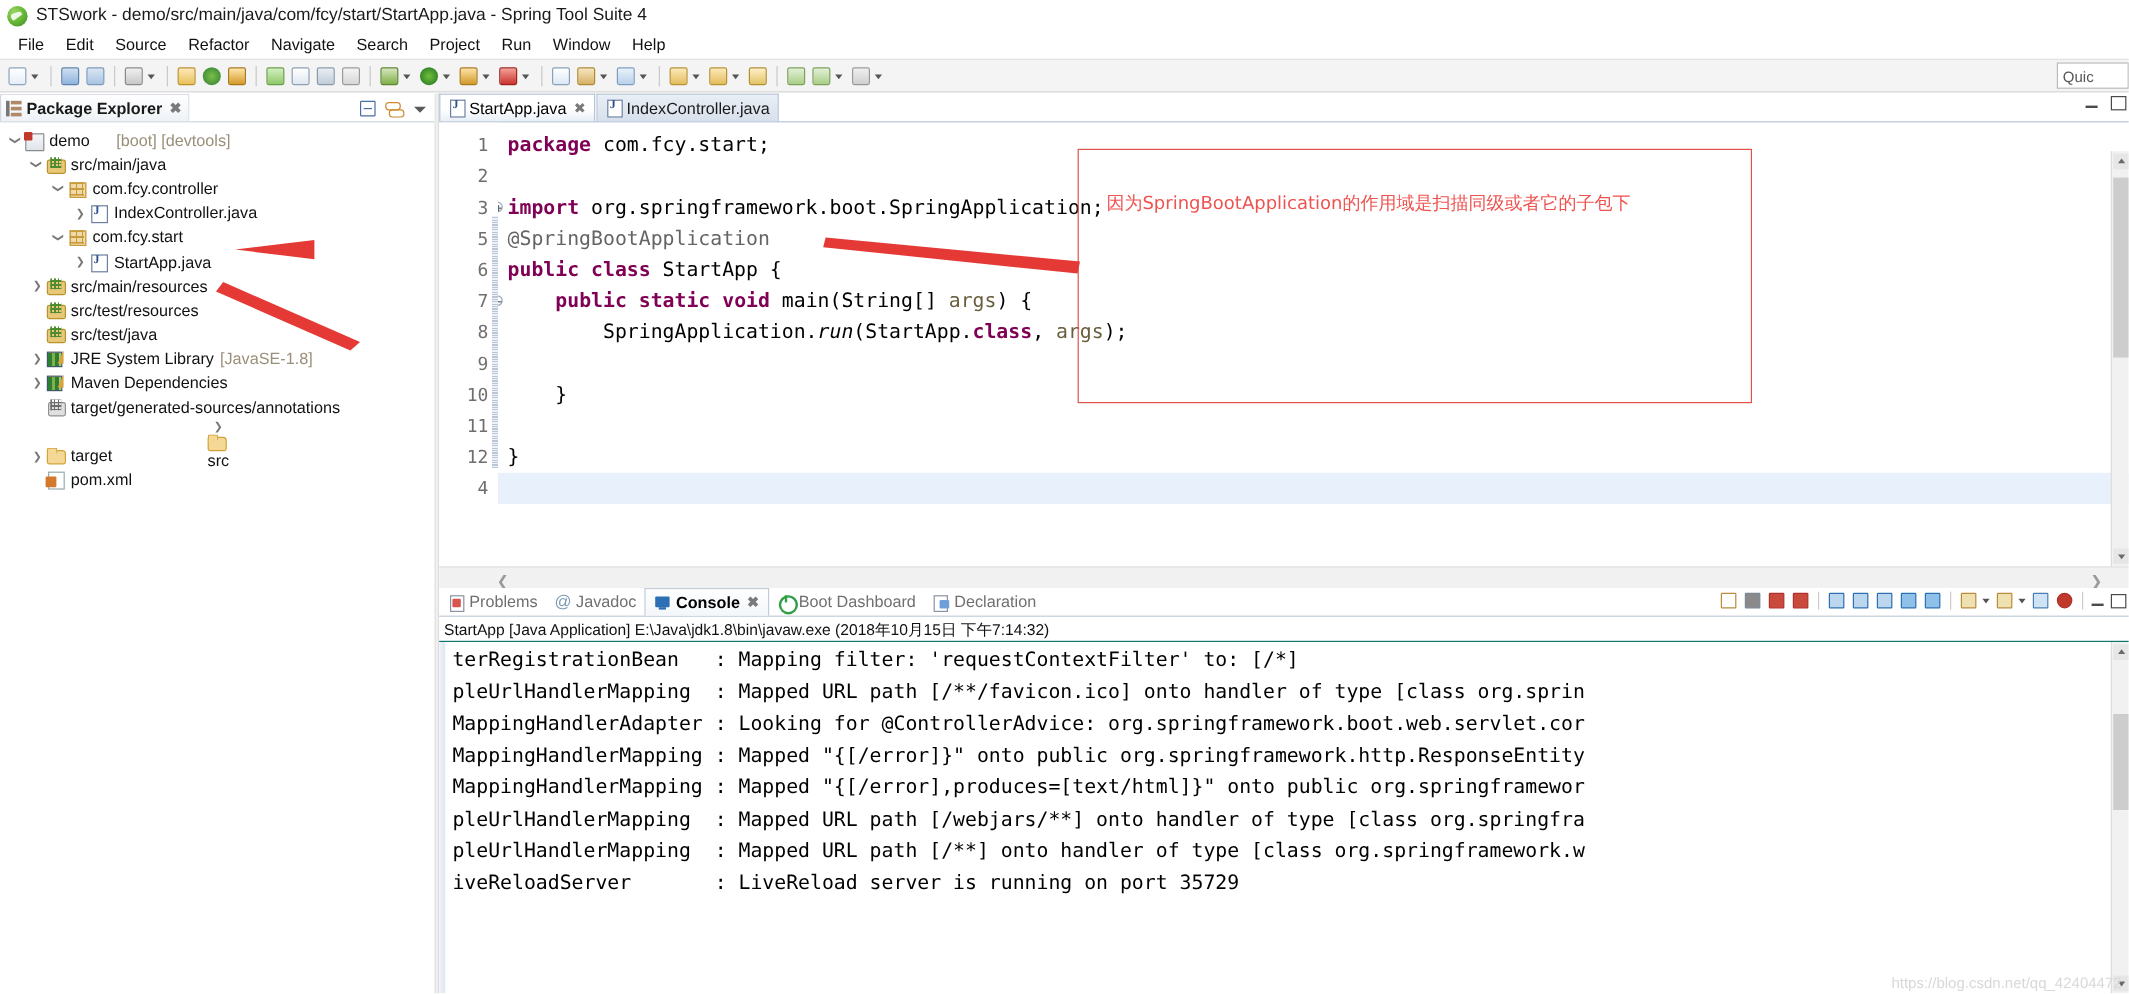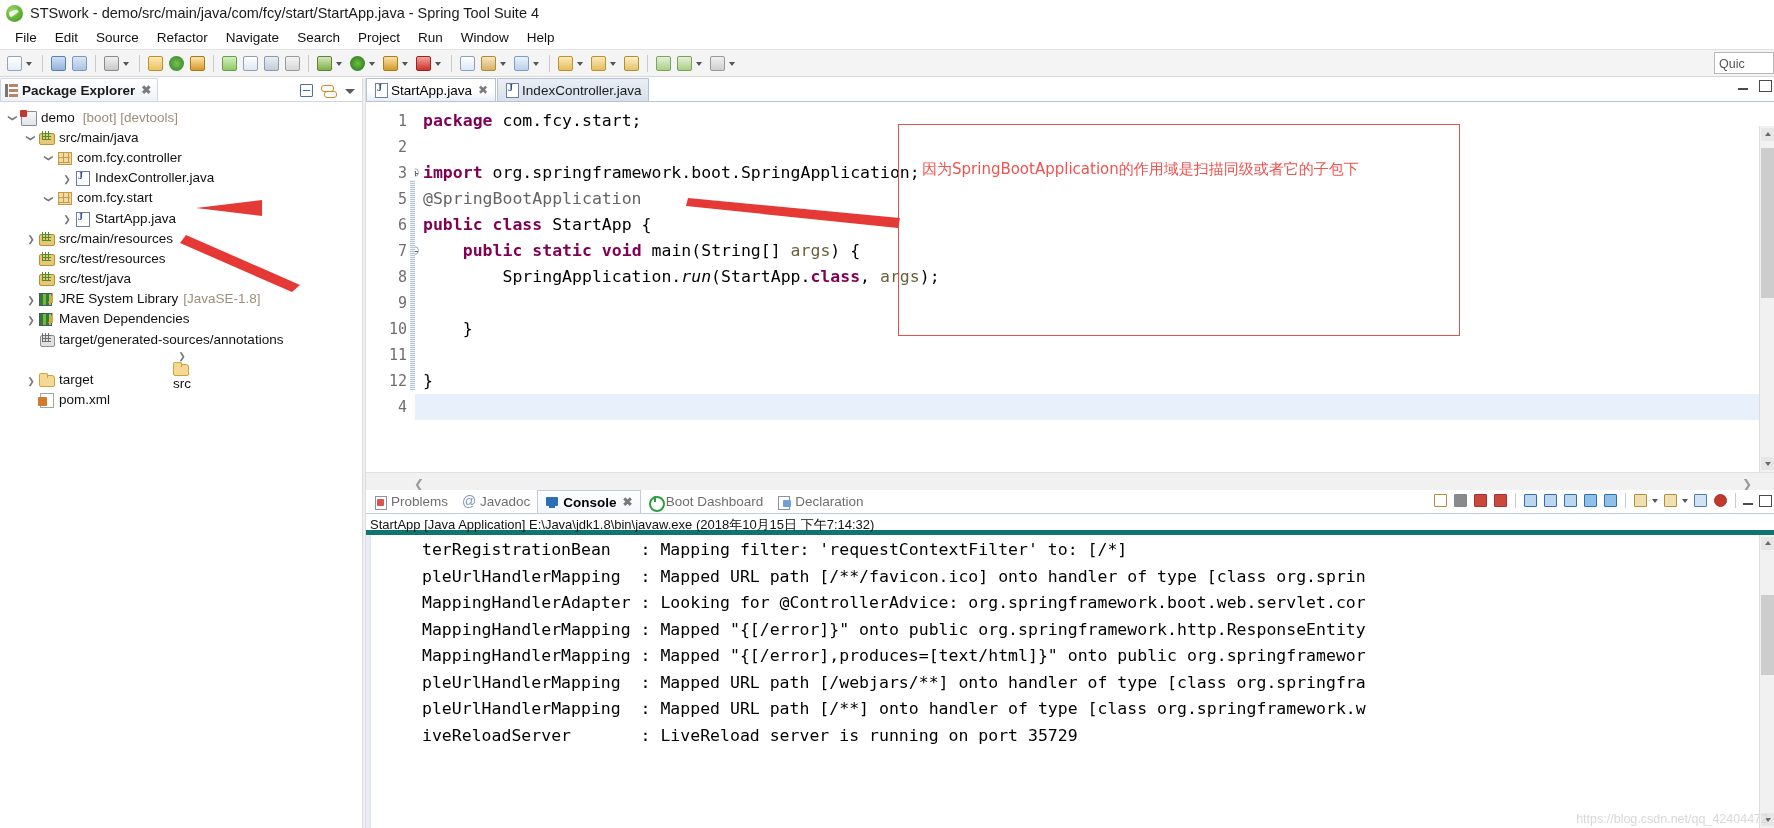--- a/index.html
+++ b/index.html
@@ -214,26 +214,26 @@
   .ct .box{ position:absolute; inset:2px; border:1.4px solid #7b8794; border-radius:1px; }
   .ct.red .box{ border-color:#b03030; background:#c94a3c; }
   .ct.blue .box{ border-color:#2c6fb5; background:#bcd6ee; }
   .ct.grey .box{ background:#c6c6c6; }
   .ctsep{ width:1px;height:15px;background:#ccc;margin:0 3px;}
   .ctcaret{width:7px;height:17px;position:relative;}
   .ctcaret::after{content:"";position:absolute;left:0;top:7px;width:0;height:0;
     border-left:3.5px solid transparent;border-right:3.5px solid transparent;border-top:4px solid #555;}
 
   #console-header{ height:21px; font-size:13px; padding:2px 0 0 4px; color:#111; white-space:nowrap;
-                   border-bottom:5px solid #0f766e; }
+                   border-bottom:1px solid #0f766e; }
   #console-body{ flex:1; position:relative; overflow:hidden; display:flex; }
   #console-gut{ width:5px; flex:none; background:linear-gradient(90deg,#eef2f7,#dfe6f0); }
   #console-text{ flex:1; padding-left:6px; padding-top:2px;
                  font-family:"DejaVu Sans Mono", monospace; font-size:16.5px; line-height:26.5px;
-                 white-space:pre; overflow:hidden; color:#000;margin-left:45px; }
+                 white-space:pre; overflow:hidden; color:#000; }
   #con-vscroll{ position:absolute; right:0; top:0; bottom:0; width:15px; background:#f1f1f1; border-left:1px solid #ddd;}
   #con-vscroll .thumb{ position:absolute; left:1px; top:60px; width:13px; height:80px; background:#cdcdcd; }
 
   #watermark{ position:absolute; right:6px; bottom:2px; font-size:12.5px; color:#d8d8d8; white-space:nowrap;}
 
   
   #arrows{ position:absolute; left:0; top:0; width:1774px; height:828px; pointer-events:none; }
 </style>
 </head>
 <body>
@@ -365,21 +365,21 @@
         <span class="vt collapse"></span>
         <span class="vt link"></span>
         <span class="vt menu"></span>
       </div>
     </div>
     <div id="tree">
         <div class="row" style="padding-left: 6px; text-align: right;">
           <span class="tw open"></span>
           <span class="ic ic-proj"></span>
           <span class="lbl">demo</span>
-          <span class="dim" style="margin-left: 8px;">[boot] [devtools]</span>
+          <span class="dim" style="margin-left: 22px;">[boot] [devtools]</span>
         </div>
         <div class="row" style="padding-left: 24px;">
           <span class="tw open"></span>
           <span class="ic ic-src"></span>
           <span class="lbl">src/main/java</span>
         </div>
         <div class="row" style="padding-left: 42px;">
           <span class="tw open"></span>
           <span class="ic ic-pkg"></span>
           <span class="lbl">com.fcy.controller</span>

